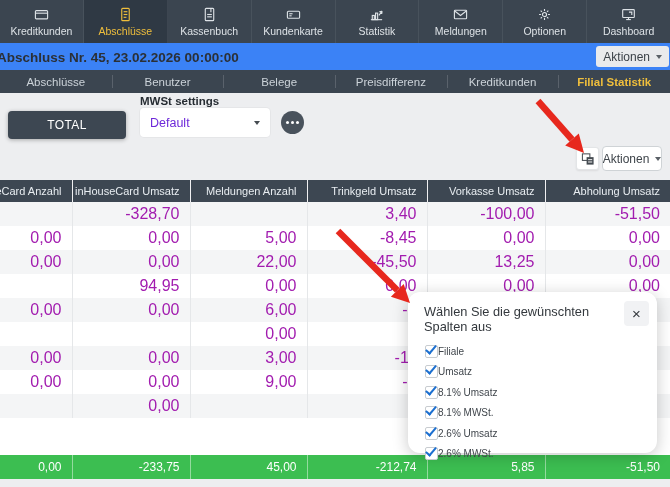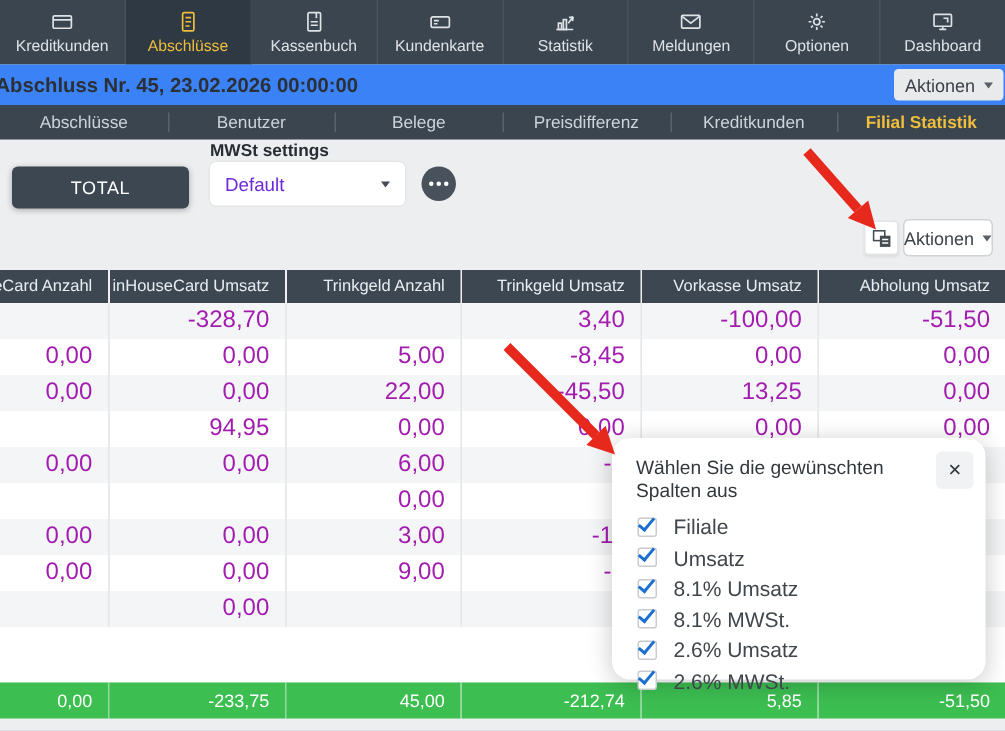--- a/index.html
+++ b/index.html
@@ -68,21 +68,21 @@
     box-shadow:0 3px 16px rgba(0,0,0,.22);z-index:30}
   .popup-head{display:flex;align-items:flex-start;padding:9px 8px 0 16px}
   .popup-title{font-size:12.8px;color:#33383d;flex:1;padding-top:3px}
   .popup-close{width:25px;height:25px;background:#f1f2f4;border:none;border-radius:4px;font-size:15px;color:#33383d;
     display:flex;align-items:center;justify-content:center;cursor:pointer;font-family:inherit}
   .popup-list{padding:7px 0 0 17px;list-style:none}
   .popup-item{display:flex;align-items:center;height:20.5px;cursor:pointer}
   .cb{position:relative;width:13px;height:13px;border:1px solid #c8ccd0;border-radius:2px;background:#fff;flex:0 0 13px}
   .cb .check{position:absolute;left:2px;top:-3px;width:6px;height:11px;border-right:2px solid var(--checkbox-blue);
     border-bottom:2px solid var(--checkbox-blue);transform:rotate(40deg)}
-  .popup-item .opt-label{margin-left:11px;font-size:14px;color:#40464c}
+  .popup-item .opt-label{font-size:10px;color:#40464c}
 
   
   .arrows{position:absolute;inset:0;z-index:40;pointer-events:none}
   .arrows line{stroke:var(--arrow-red);stroke-width:6.5}
   .arrows polygon{fill:var(--arrow-red)}
 </style>
 </head>
 <body>
 
 <div class="page">
@@ -234,21 +234,21 @@
         <col style="width:120px">
           <col style="width:118px">
           <col style="width:125px">
       </colgroup>
       <thead>
           <tr id="thead-row">
             <th class="clip">
               <span>inHouseCard Anzahl</span>
             </th>
             <th>inHouseCard Umsatz</th>
-            <th>Trinkgeld Anzahl</th>
+            <th>Meldungen Anzahl</th>
             <th>Trinkgeld Umsatz</th>
             <th>Vorkasse Umsatz</th>
             <th>Abholung Umsatz</th>
           </tr>
         </thead>
       <tbody id="tbody">
           <tr class="shade">
             <td></td>
             <td>-328,70</td>
             <td></td>

